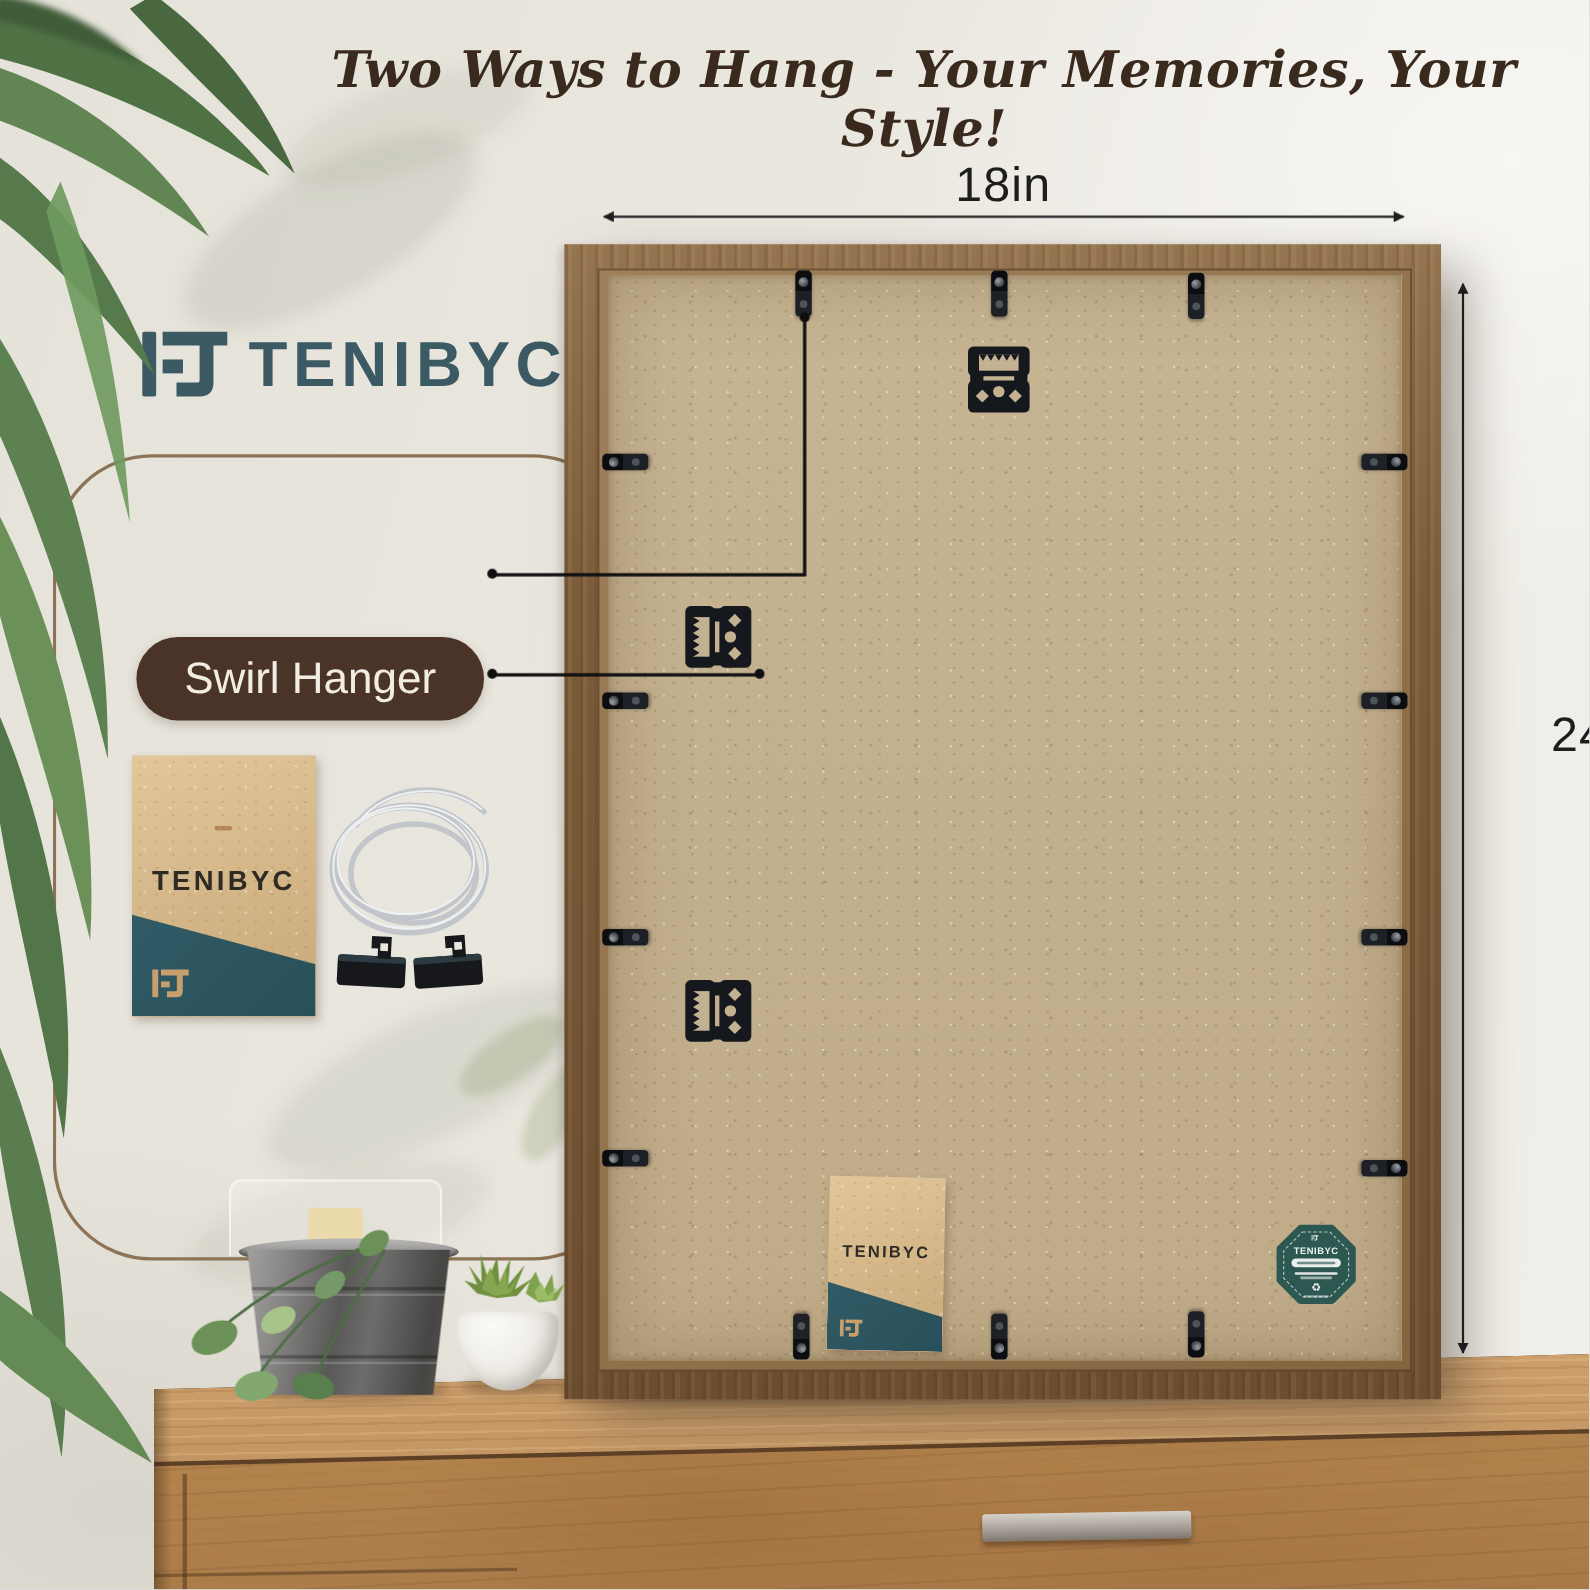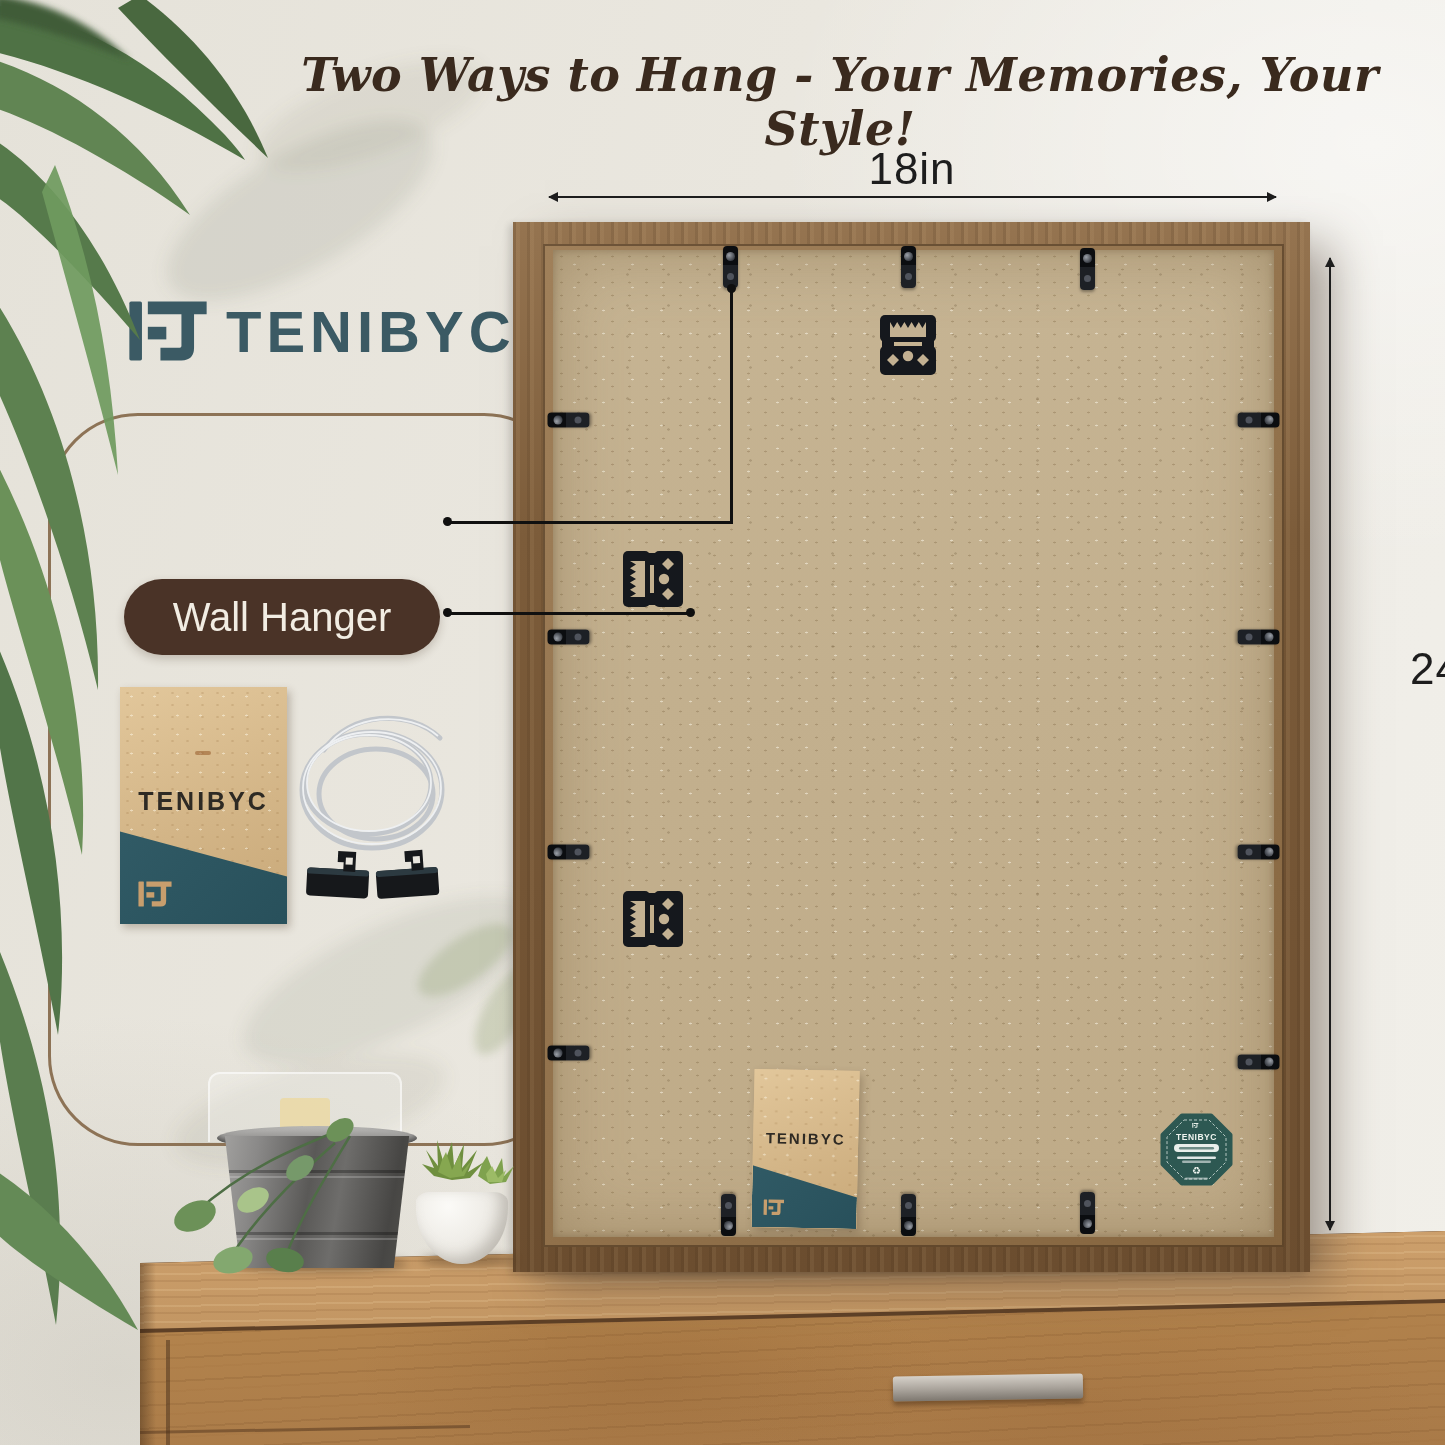--- a/index.html
+++ b/index.html
@@ -5,21 +5,21 @@
   html,body{margin:0;padding:0;background:#ddd;}
   #canvas{position:relative;width:1445px;height:1445px;overflow:hidden;
     background:
       radial-gradient(900px 600px at 8% 95%, rgba(120,115,100,.14), transparent 60%),
       radial-gradient(1000px 700px at 95% 10%, rgba(255,255,255,.5), transparent 60%),
       linear-gradient(105deg,#e5e2d9 0%,#eae7df 45%,#efede7 75%,#f1efe9 100%);
     font-family:"Liberation Sans",sans-serif;}
   .abs{position:absolute;}
 
   
-  .header{left:250px;right:15px;top:48px;text-align:center;
+  .header{left:250px;right:15px;top:36px;text-align:center;
     font-family:"DejaVu Serif",serif;font-style:italic;font-weight:600;
     font-size:46px;color:#3a2a1e;letter-spacing:.5px;z-index:5;}
   .dim-label{font-size:44px;color:#1d1d1d;z-index:9;letter-spacing:1px;}
   .dim-h{position:absolute;height:2px;background:#1d1d1d;z-index:9;}
   .dim-h::before{content:"";position:absolute;left:-1px;top:-4px;border-top:5px solid transparent;border-bottom:5px solid transparent;border-right:10px solid #1d1d1d;}
   .dim-h::after{content:"";position:absolute;right:-1px;top:-4px;border-top:5px solid transparent;border-bottom:5px solid transparent;border-left:10px solid #1d1d1d;}
   .dim-v{position:absolute;width:2px;background:#1d1d1d;z-index:9;}
   .dim-v::before{content:"";position:absolute;top:-1px;left:-4px;border-left:5px solid transparent;border-right:5px solid transparent;border-bottom:10px solid #1d1d1d;}
   .dim-v::after{content:"";position:absolute;bottom:-1px;left:-4px;border-left:5px solid transparent;border-right:5px solid transparent;border-top:10px solid #1d1d1d;}
 
@@ -264,21 +264,21 @@
 
   <div class="cline" style="left:447px;top:521px;width:284px;height:3px;"></div>
   <div class="cline" style="left:730px;top:289px;width:3px;height:235px;"></div>
   <div class="dot" style="left:443px;top:517px;"></div>
   <div class="dot" style="left:727px;top:284px;"></div>
   <div class="cline" style="left:447px;top:612px;width:243px;height:3px;"></div>
   <div class="dot" style="left:443px;top:608px;"></div>
   <div class="dot" style="left:686px;top:608px;"></div>
 
   <div class="pill" style="left:124px;top:579px;width:316px;height:76px;">
-    <span>Wall Hanger</span>
+    <span>Swirl Hanger</span>
   </div>
 
   <div class="envelope" style="left:120px;top:687px;width:167px;height:237px;">
     <span class="env-brand" style="top:42%;font-size:25px;letter-spacing:3px;">TENIBYC</span>
     <div class="env-stain" style="left:45%;top:27%;width:16px;height:4px;"></div>
     <div class="env-tri"></div>
     <svg class="env-logo" viewBox="0 0 100 100" style="left:10%;bottom:5%;width:36px;height:36px;">
         <use href="#logoMark" fill="#c89e6d"></use>
       </svg>
   </div>

